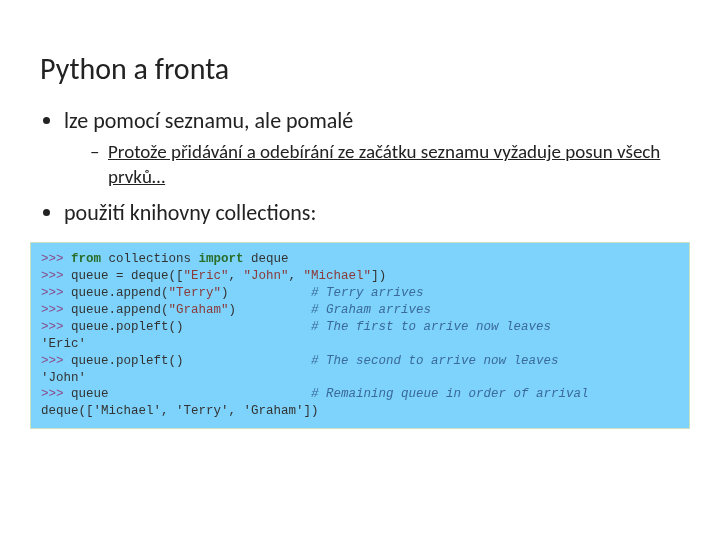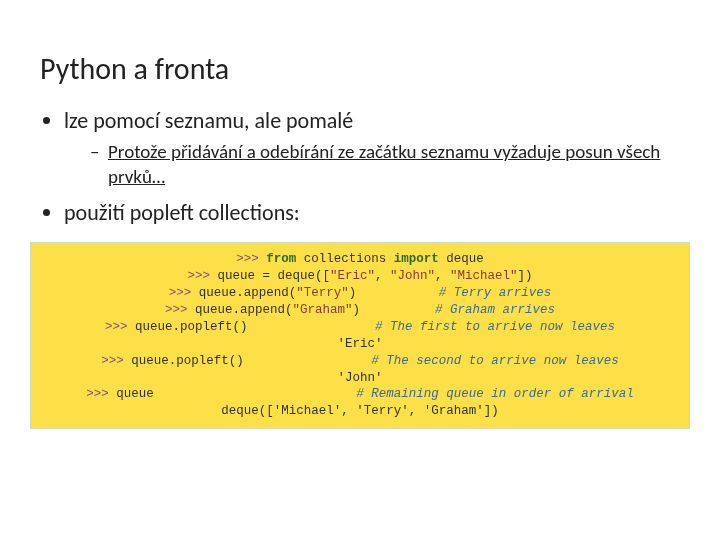--- a/index.html
+++ b/index.html
@@ -48,48 +48,47 @@
   }
   ul.inner > li::before {
     content: "–";
     position: absolute;
     left: 0;
   }
   .codebox {
     margin-top: 16px;
     margin-left: -10px;
     margin-right: -10px;
-    background: #fde047;
+    background: #7dd3fc;
     border: 1px solid #cce0c0;
     padding: 8px 10px;
     font-family: "Courier New", monospace;
     font-size: 12.5px;
     line-height: 1.35;
     white-space: pre;
     color: #333;
-    text-align: center;
   }
   .prompt { color: #8a4a8a; }
   .kw { color: #2a6e2a; font-weight: bold; }
   .str { color: #8a3a3a; }
   .cm { color: #3a6a9a; font-style: italic; }
 </style>
 </head>
 <body>
 
 <div class="slide">
   <h1 class="title">Python a fronta</h1>
   <ul class="outer">
     <li>
       <span>lze pomocí seznamu, ale pomalé</span>
       <ul class="inner">
         <li>Protože přidávání a odebírání ze začátku seznamu vyžaduje posun všech prvků…</li>
       </ul>
     </li>
-    <li>použití popleft collections:</li>
+    <li>použití knihovny collections:</li>
   </ul>
 
   <div class="codebox"><span class="prompt">&gt;&gt;&gt;</span> <span class="kw">from</span><span> collections </span><span class="kw">import</span><span> deque</span>
 <span class="prompt">&gt;&gt;&gt;</span><span> queue = deque([</span><span class="str">"Eric"</span><span>, </span><span class="str">"John"</span><span>, </span><span class="str">"Michael"</span><span>])</span>
 <span class="prompt">&gt;&gt;&gt;</span><span> queue.append(</span><span class="str">"Terry"</span><span>)           </span><span class="cm"># Terry arrives</span>
 <span class="prompt">&gt;&gt;&gt;</span><span> queue.append(</span><span class="str">"Graham"</span><span>)          </span><span class="cm"># Graham arrives</span>
 <span class="prompt">&gt;&gt;&gt;</span><span> queue.popleft()                 </span><span class="cm"># The first to arrive now leaves</span>
 <span>'Eric'</span>
 <span class="prompt">&gt;&gt;&gt;</span><span> queue.popleft()                 </span><span class="cm"># The second to arrive now leaves</span>
 <span>'John'</span>

